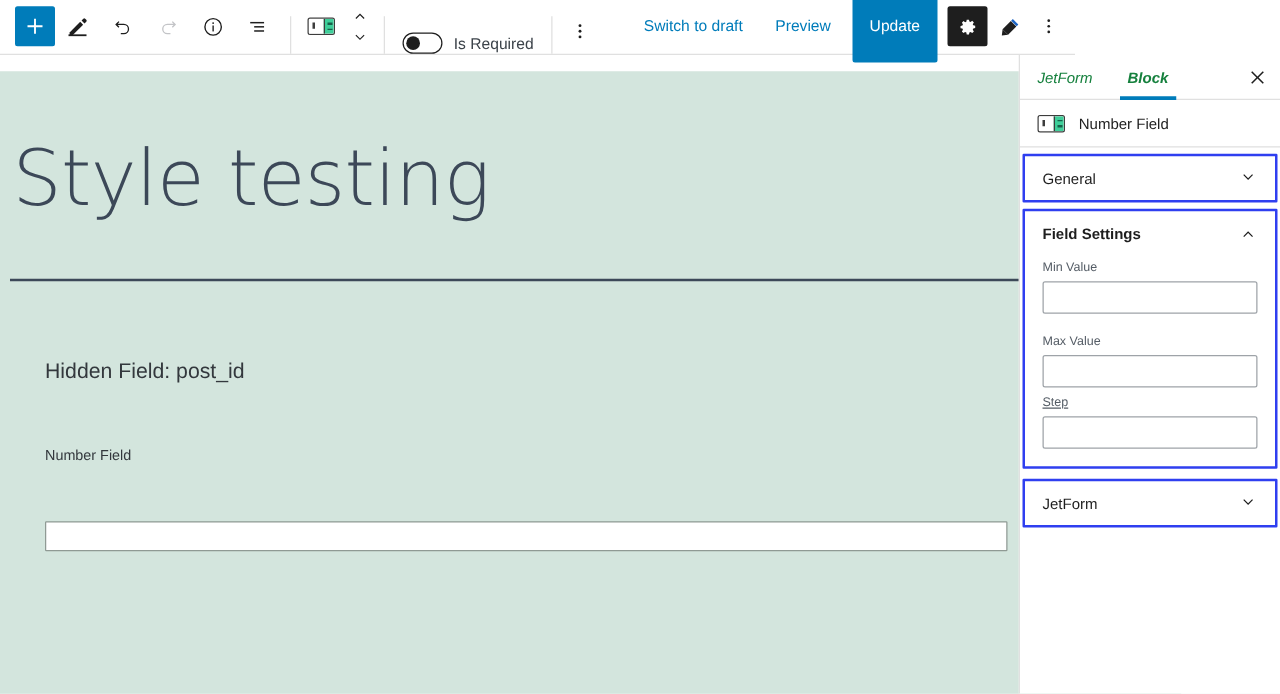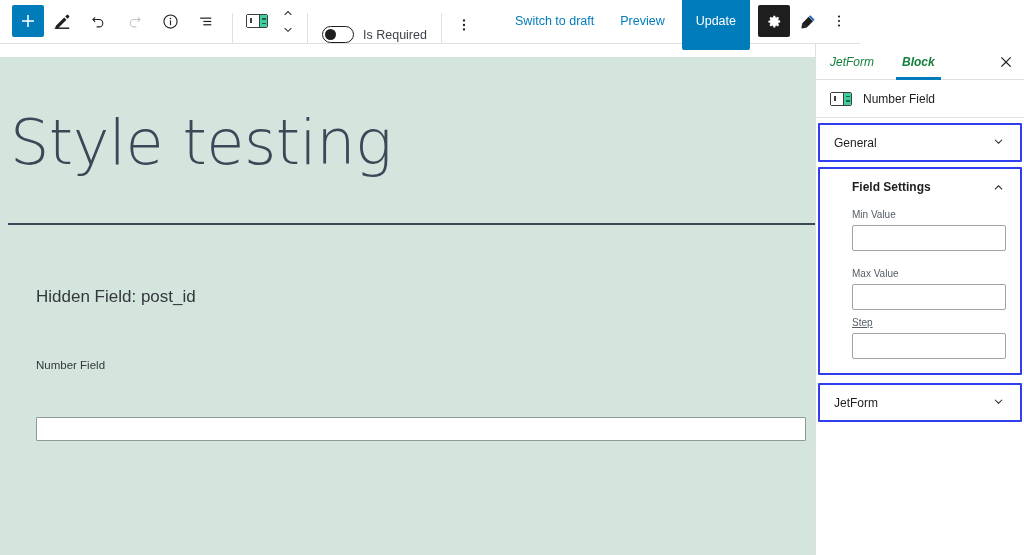--- a/index.html
+++ b/index.html
@@ -311,21 +311,21 @@
 
     <div class="panel outlined" style="margin:5px 2px 0;">
       <div class="panel-head">
         <span class="panel-title normal">General</span>
         <svg class="chev" width="15" height="15" viewBox="0 0 24 24">
           <path d="M12 14.3L5.8 8.1l1.1-1.1L12 12.1l5.1-5.1 1.1 1.1z" fill="#1e1e1e"></path>
         </svg>
       </div>
     </div>
 
-    <div class="panel outlined" style="margin:5px 2px 0;padding-left:18px;">
+    <div class="panel outlined" style="margin:5px 2px 0;">
       <div class="panel-head">
         <span class="panel-title">Field Settings</span>
         <svg class="chev" width="15" height="15" viewBox="0 0 24 24">
           <path d="M12 9.7l6.2 6.2-1.1 1.1L12 11.9l-5.1 5.1-1.1-1.1z" fill="#1e1e1e"></path>
         </svg>
       </div>
       <div class="panel-body">
         <div class="sb-label">Min Value</div>
         <input class="sb-input" type="text" value="" style="">
 

